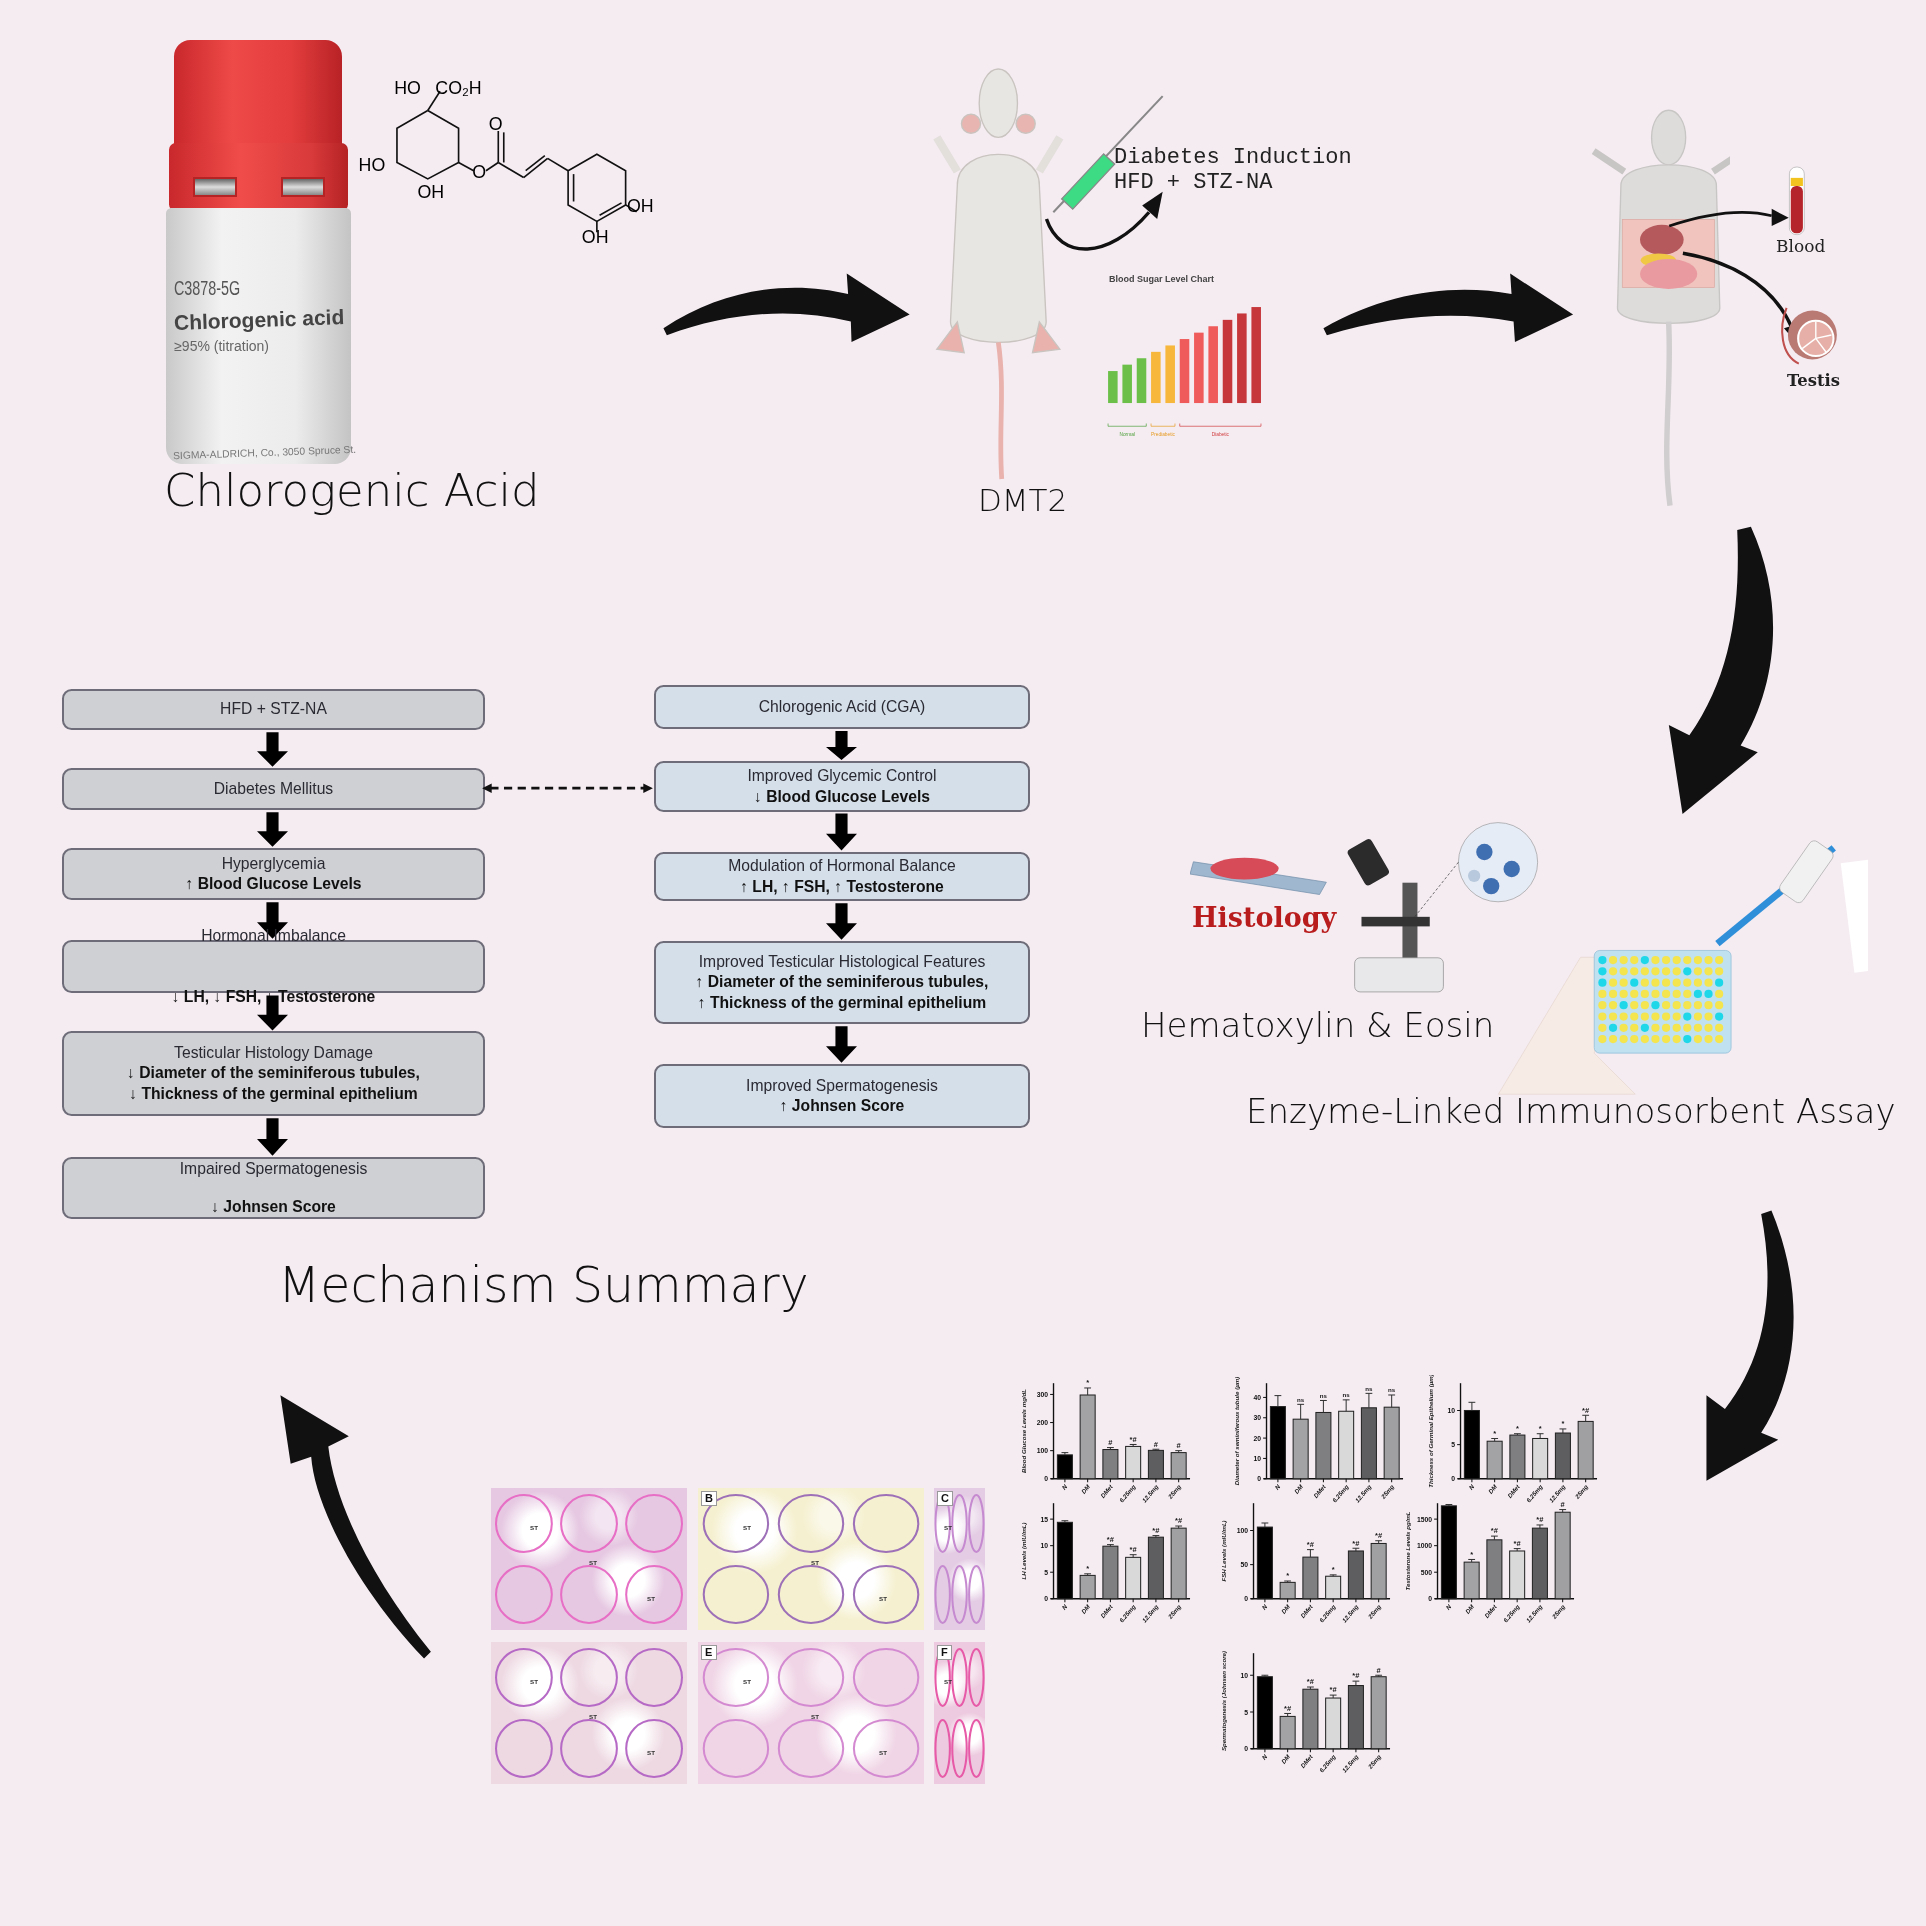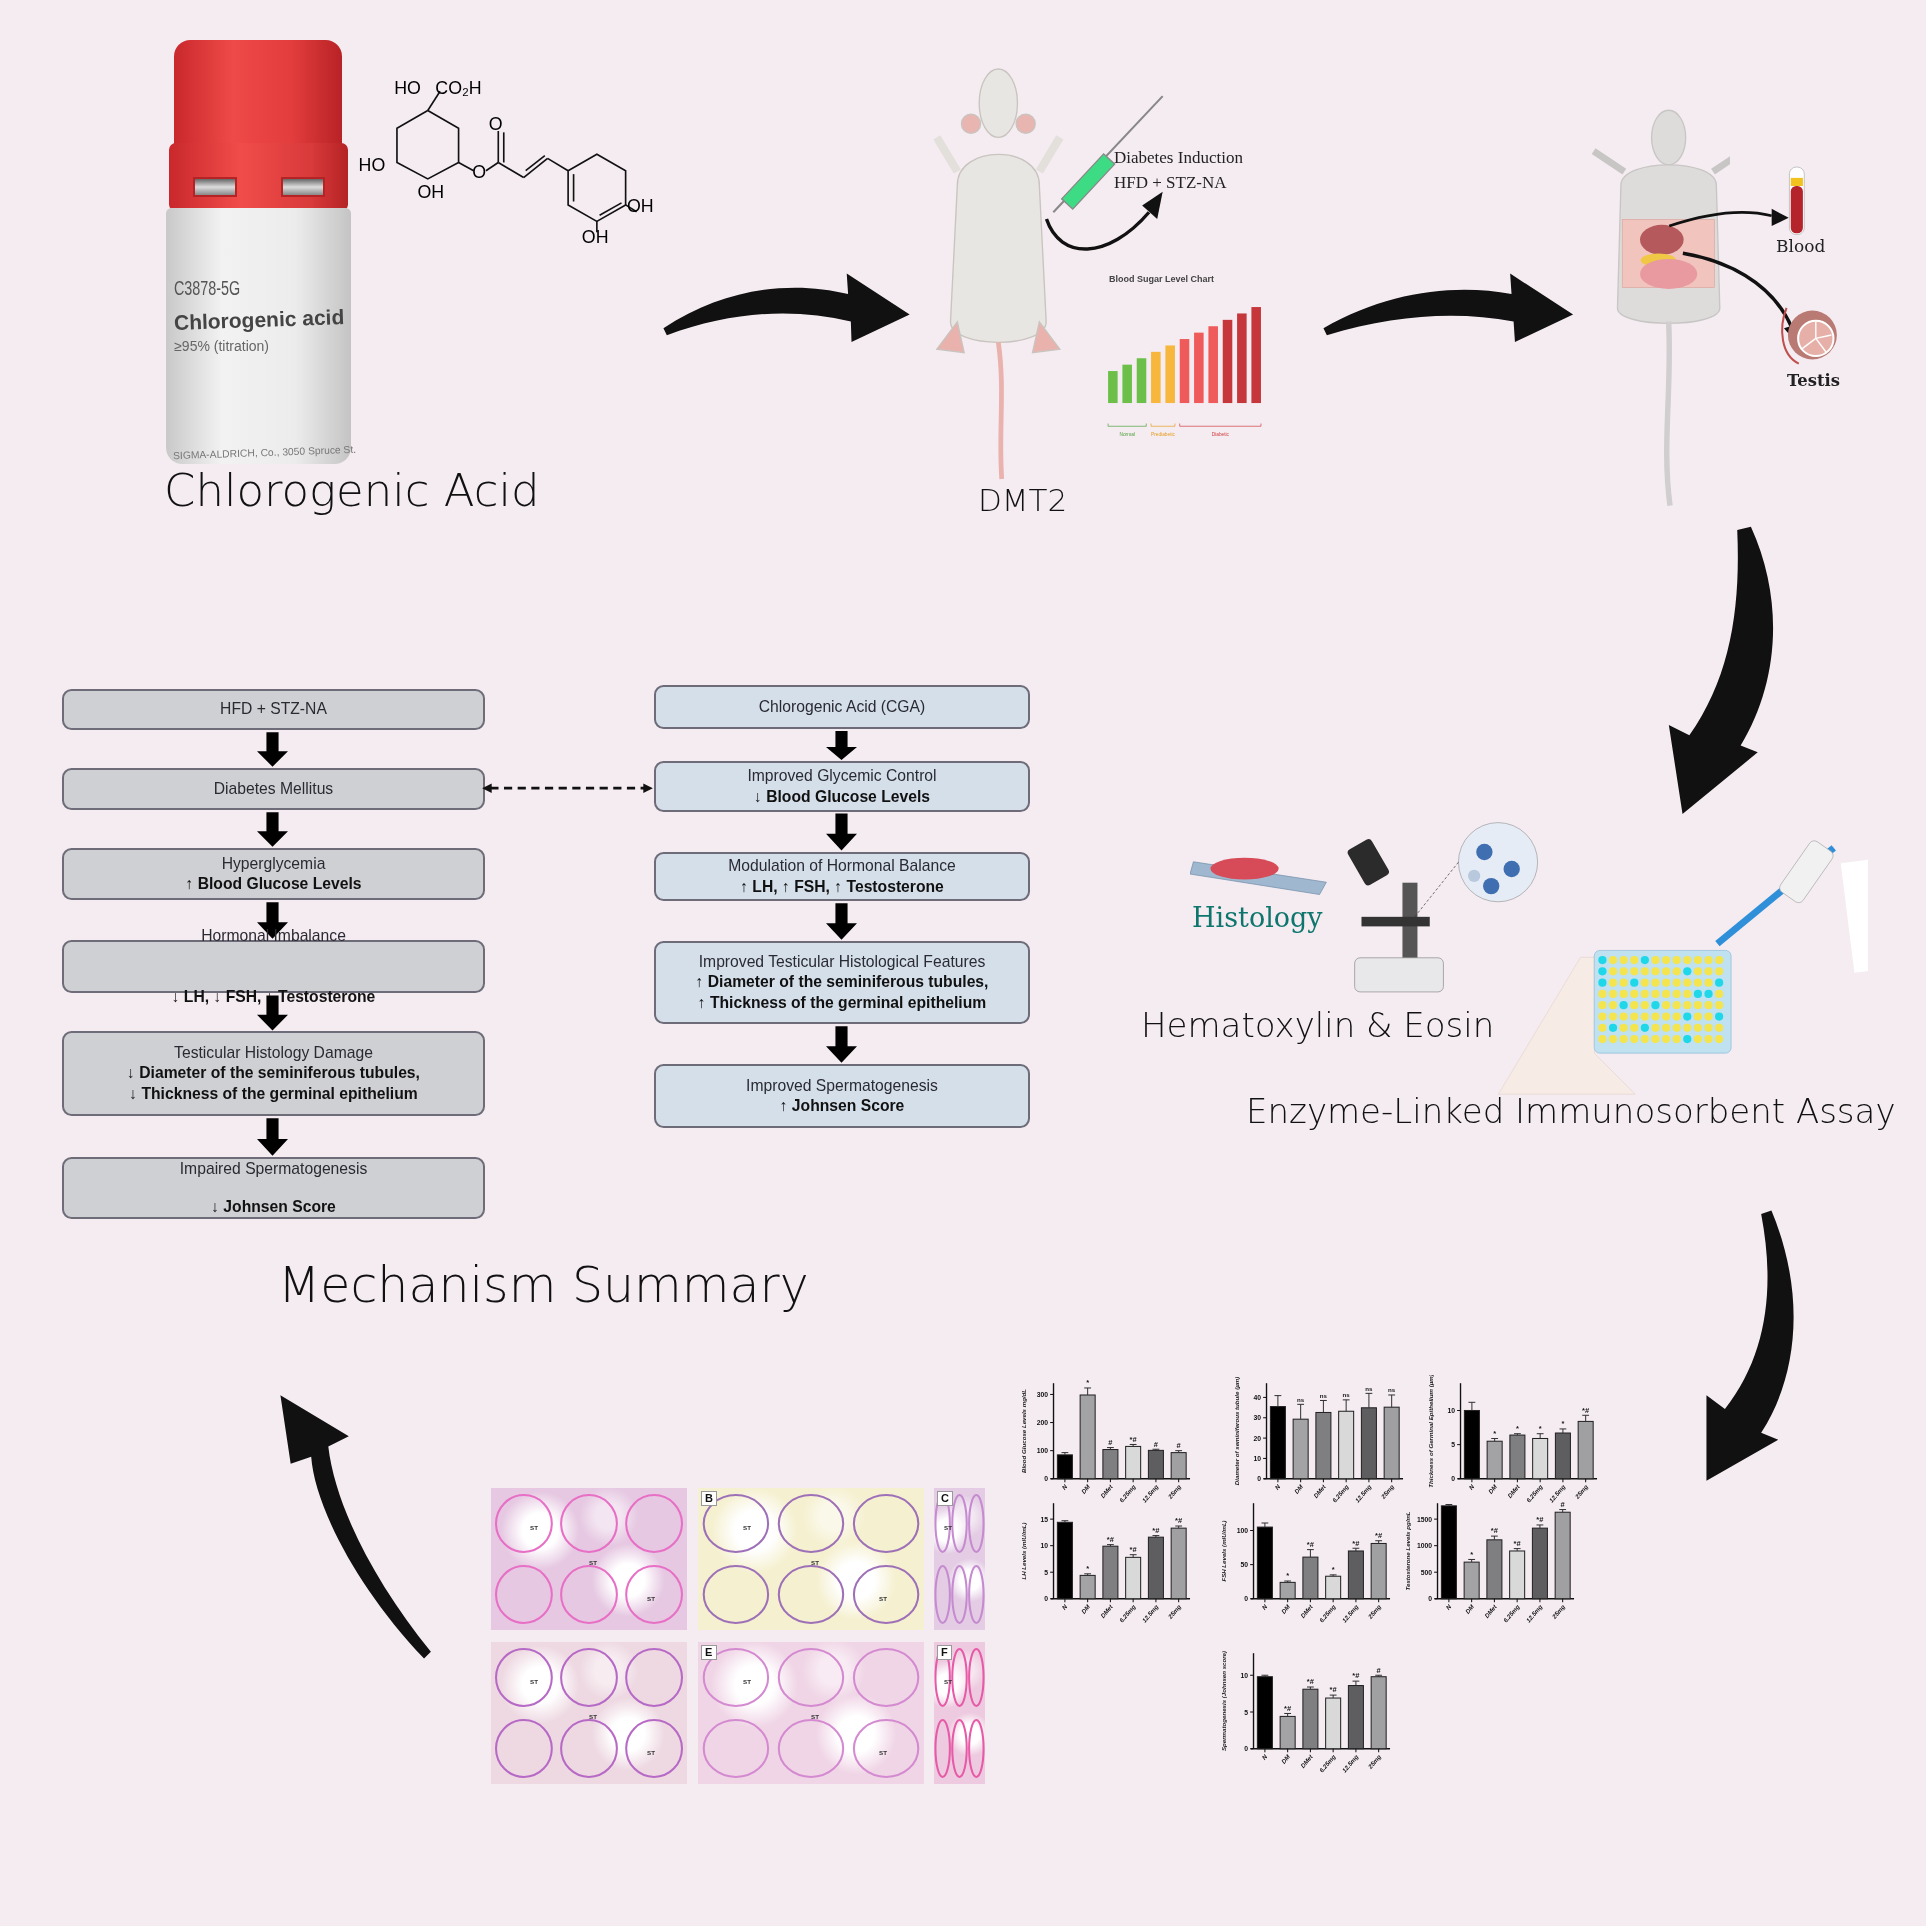--- a/index.html
+++ b/index.html
@@ -96,21 +96,21 @@
   <path d="M100,410 C110,480 100,540 105,610" stroke="#e9b2ad" stroke-width="7" fill="none"></path>
 </svg>
 
 <svg class="abs" style="left:1026px;top:89px" width="164" height="185" viewBox="0 0 240 270">
   <line x1="200" y1="10" x2="40" y2="180" stroke="#888" stroke-width="3"></line>
   <rect x="80" y="90" width="22" height="90" transform="rotate(43 91 135)" fill="#3ddc84" stroke="#888" stroke-width="2"></rect>
   <path d="M30,190 C50,250 120,250 180,180" stroke="#111" stroke-width="5" fill="none"></path>
   <polygon points="170,170 200,150 192,190" fill="#111"></polygon>
 </svg>
 
-<div class="abs" style="left:1114px;top:146px;font-family:Liberation Serif, serif;font-size:17px;line-height:24.6px;color:#222">
+<div class="abs" style="left:1114px;top:146px;font-family:Liberation Mono, monospace;font-size:22px;line-height:24.6px;color:#222">
   <div>Diabetes Induction</div>
   <div>HFD + STZ-NA</div>
 </div>
 
 <div class="abs" style="left:1109px;top:274px;font-size:9px;color:#444;font-weight:bold">Blood Sugar Level Chart</div>
 <svg class="abs" id="inset-chart" style="left:1067px;top:287px" width="205" height="157" viewBox="0 0 300 230">
     <rect x="60" y="123.125" width="14" height="46.875" fill="#6cc04a"></rect>
     <rect x="81" y="113.75" width="14" height="56.25" fill="#6cc04a"></rect>
     <rect x="102" y="104.375" width="14" height="65.625" fill="#6cc04a"></rect>
     <rect x="123" y="95" width="14" height="75" fill="#f6b73c"></rect>
@@ -166,21 +166,21 @@
       <line x1="55" y1="55" x2="70" y2="75"></line>
       <line x1="55" y1="55" x2="35" y2="70"></line>
     </g>
 </svg>
 <div class="abs" style="left:1787px;top:371px;font-family:'DejaVu Serif',serif;font-size:16.4px;font-weight:bold;color:#222">Testis</div>
 
 <svg class="abs" style="left:1190px;top:848px" width="150" height="48" viewBox="0 0 220 70">
   <polygon points="5,20 200,50 190,68 0,38" fill="#9fb8cf" stroke="#6d8aa6"></polygon>
   <ellipse cx="80" cy="30" rx="50" ry="16" fill="#d64b57"></ellipse>
 </svg>
-<div class="abs" style="left:1192px;top:902px;font-family:'DejaVu Serif',serif;font-weight:normal;font-size:27px;color:#0f766e">Histology</div>
+<div class="abs" style="left:1192px;top:902px;font-family:'DejaVu Serif',serif;font-weight:bold;font-size:27px;color:#b91c1c">Histology</div>
 <svg class="abs" style="left:1341px;top:821px" width="198" height="178" viewBox="0 0 290 260">
   <circle cx="230" cy="60" r="58" fill="#e6ecf6" stroke="#999"></circle>
   <circle cx="210" cy="45" r="12" fill="#3f6fb0"></circle>
     <circle cx="250" cy="70" r="12" fill="#3f6fb0"></circle>
   <circle cx="220" cy="95" r="12" fill="#3f6fb0"></circle>
     <circle cx="195" cy="80" r="9" fill="#b8c9dd"></circle>
   <rect x="20" y="30" width="40" height="60" rx="6" fill="#2b2b2b" transform="rotate(-30 40 60)"></rect>
   <rect x="90" y="90" width="22" height="130" fill="#555"></rect>
   <rect x="30" y="140" width="100" height="14" fill="#333"></rect>
   <rect x="20" y="200" width="130" height="50" rx="8" fill="#e8e8ea" stroke="#888"></rect>

